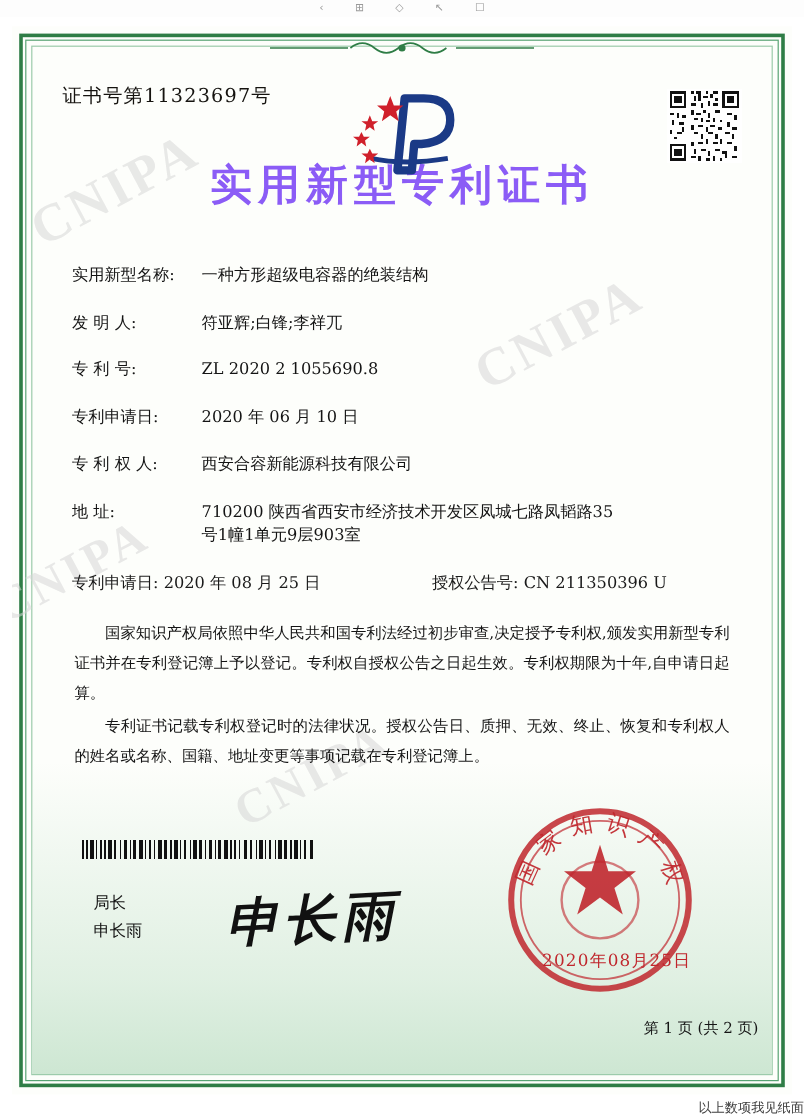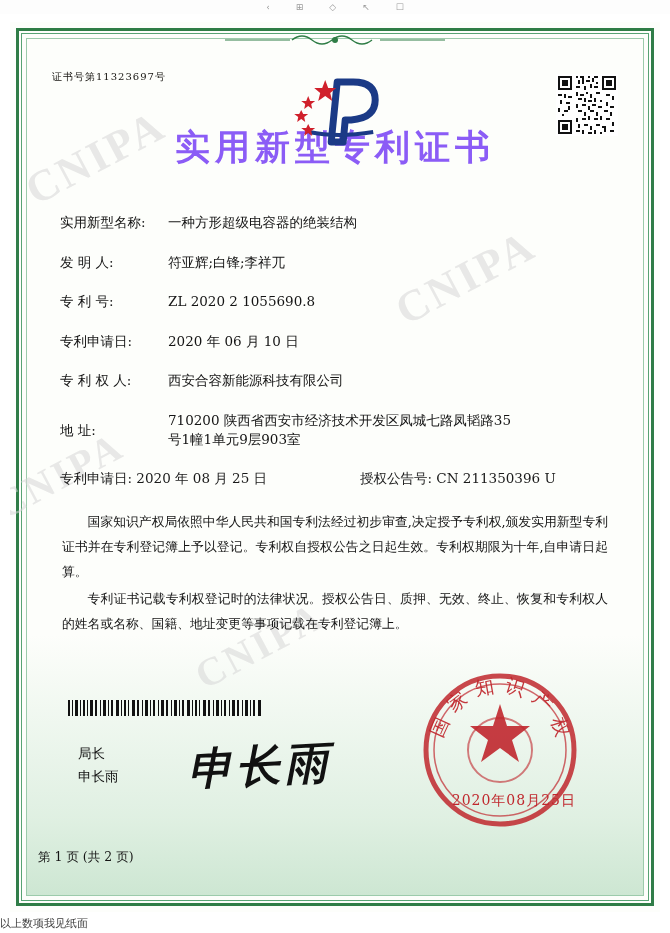--- a/index.html
+++ b/index.html
@@ -100,21 +100,21 @@
   .wm4 { top: 600px; left: 180px; font-size: 40px; }
 
   
   .content {
     position: absolute;
     top: 30px; left: 28px; right: 28px; bottom: 24px;
   }
 
   .cert-number {
     font-family: "DejaVu Serif", "Liberation Serif", serif;
-    font-size: 10px;
+    font-size: 16px;
     letter-spacing: 1px;
     margin: 18px 0 0 14px;
     color: #15130f;
   }
 
   
   .logo {
     position: absolute;
     top: 22px;
     left: 50%;
@@ -145,21 +145,21 @@
   }
 
   .fields {
     margin: 42px 10px 0 22px;
     font-family: "DejaVu Serif", "Liberation Serif", serif;
     font-size: 13.5px;
     color: #141414;
   }
   .field-row {
     display: flex;
-    align-items: center;
+    align-items: flex-start;
     margin-bottom: 20px;
     line-height: 1.45;
   }
   .field-label {
     flex: 0 0 108px;
     white-space: pre;
   }
   .field-value {
     flex: 1 1 auto;
     white-space: pre-line;
@@ -232,31 +232,31 @@
     font-family: "DejaVu Serif", "Liberation Serif", serif;
     font-size: 14px;
     color: #c0272d;
     letter-spacing: 1px;
   }
 
   .page-footer {
     position: absolute;
     bottom: 22px;
     left: 0; right: 0;
-    text-align: left;
+    text-align: right;
     font-family: "DejaVu Serif", "Liberation Serif", serif;
     font-size: 12.5px;
     color: #151515;
   }
 
   .below-note {
     position: absolute;
     bottom: 2px;
     left: 0; right: 0;
-    text-align: left;
+    text-align: right;
     font-family: "DejaVu Serif", "Liberation Serif", serif;
     font-size: 11px;
     color: #3c3c3c;
   }
 </style>
 </head>
 <body>
 
 <div class="toolbar">
   <span>‹</span>

